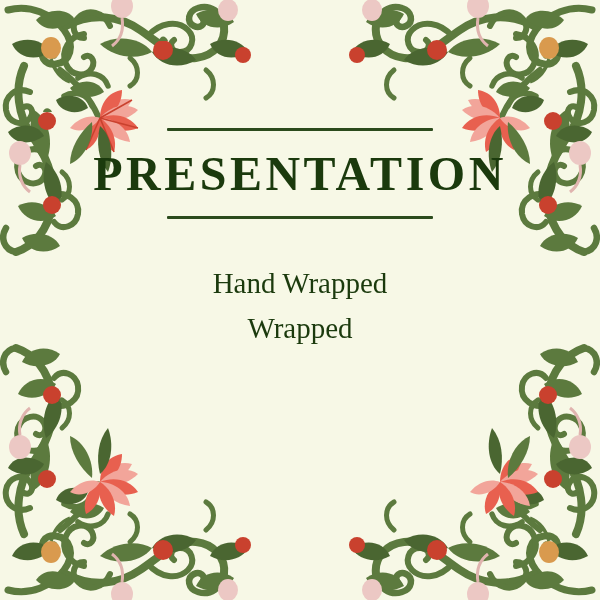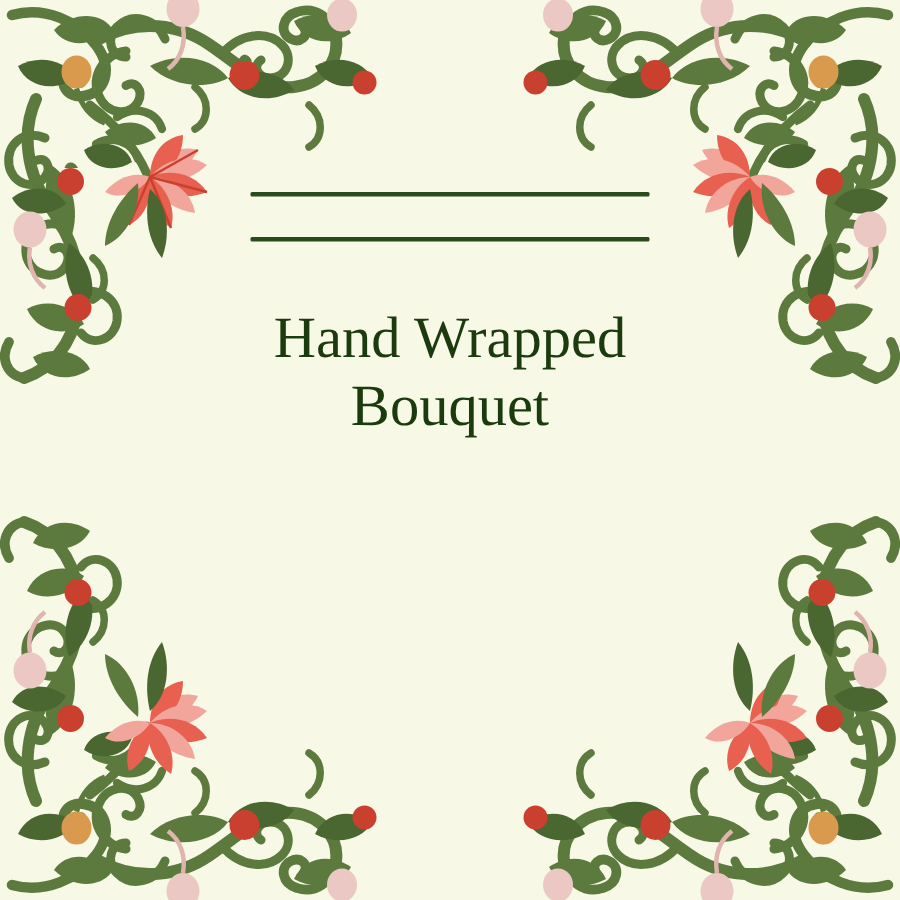--- a/index.html
+++ b/index.html
@@ -56,21 +56,21 @@
     letter-spacing: 3.5px;
     text-align: center;
     text-transform: uppercase;
     white-space: nowrap;
   }
   .title-line-2 { letter-spacing: 5px; }
 
   .subtitle {
     margin-top: 42px;
     color: #1b3a0d;
-    font-size: 39px;
+    font-size: 29px;
     line-height: 45px;
     text-align: center;
     font-weight: normal;
   }
 </style>
 </head>
 <body>
 
 <div id="poster">
 
@@ -354,24 +354,25 @@
         <path d="M62 172 C72 180 72 194 62 200" fill="none" stroke="#5c7a3e" stroke-width="5" stroke-linecap="round"></path>
       </g>
     </svg>
   </div>
 
   <div class="center-block">
 
     <div class="rule rule-top"></div>
 
     <div class="title">
+      <div>PRESENTATION</div>
     </div>
 
     <div class="rule rule-bottom"></div>
 
     <div class="subtitle">
       <div>Hand Wrapped</div>
-      <div>Bouquet</div>
+      <div>Wrapped</div>
     </div>
 
   </div>
 
 </div>
 
 </body></html>

